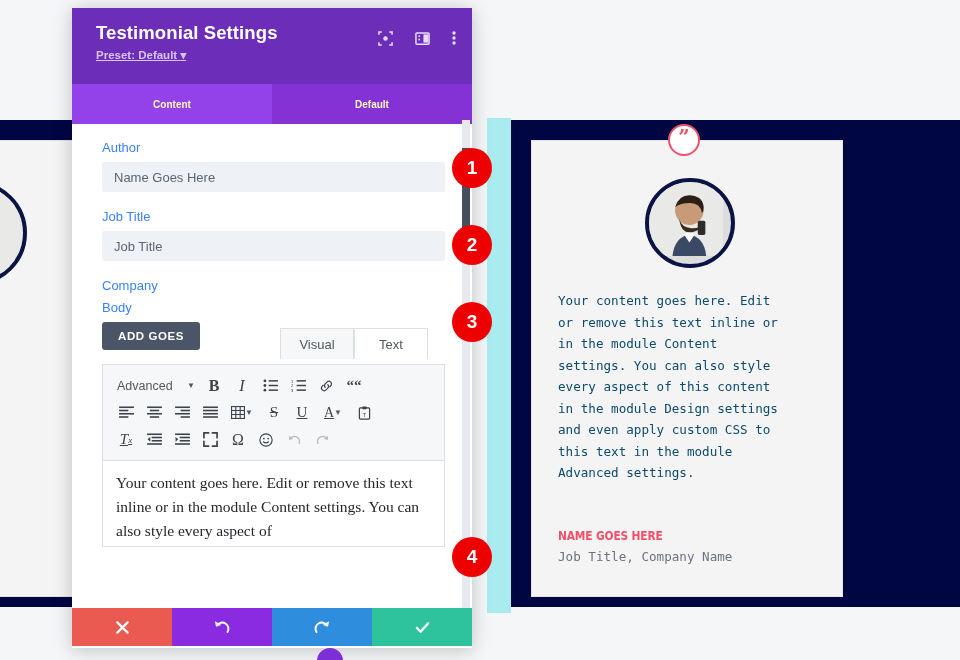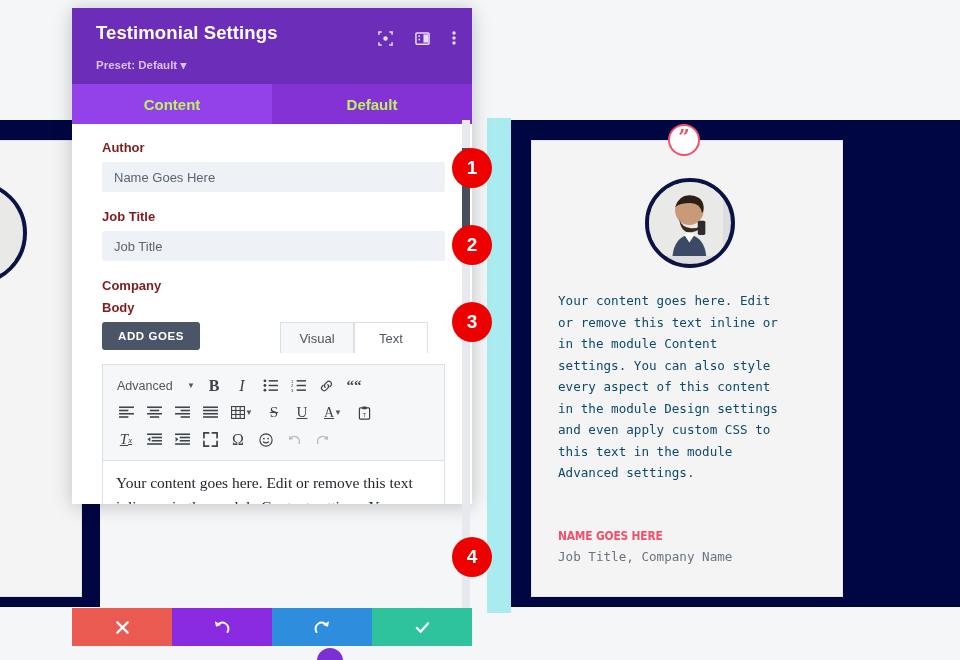--- a/index.html
+++ b/index.html
@@ -81,78 +81,79 @@
 
   
   .cyan-strip {
     position: absolute; left: 487px; top: 118px;
     width: 24px; height: 495px; background: #a9ebee;
   }
 
   
   .modal {
     position: absolute; left: 72px; top: 8px;
-    width: 400px; height: 496px;
+    width: 400px; height: 640px;
     background: #ffffff;
     box-shadow: 0 2px 18px rgba(0,0,0,.22);
     overflow: hidden;
   }
   .modal-header {
     position: relative; height: 76px; background: #6c2eb9;
     padding: 14px 18px 0 24px; box-sizing: border-box;
   }
   .modal-title {
     color: #ffffff; font-size: 18.5px; font-weight: bold;
     letter-spacing: .1px; margin: 0;
   }
   .modal-preset {
-    color: #d8c4ef; font-size: 11.5px; font-weight: bold; margin-top: 14px;
+    color: #d8c4ef; font-size: 11.5px; font-weight: bold; margin-top: 4px; text-decoration: underline;
   }
   .header-icons {
     position: absolute; right: 16px; top: 22px;
     display: flex; align-items: center; gap: 22px;
   }
   .hicon { color: #e9dcf8; display: flex; align-items: center; }
 
   .tabs {
     display: flex; height: 40px; background: #8432d6;
   }
   .tab {
     flex: 1; display: flex; align-items: center; justify-content: center;
-    color: #bef264; font-size: 15px; font-weight: bold;
+    color: #fef9c3; font-size: 10px; font-weight: bold;
     cursor: pointer;
   }
   .tab.active { background: #9341e8; }
 
   .modal-body {
     position: relative; height: 492px; padding: 16px 22px 0 30px;
     box-sizing: border-box; background: #ffffff; overflow: hidden;
   }
   .field-label {
-    font-size: 13px; font-weight: bold; color: #7f1d1d; margin-bottom: 7px;
+    font-size: 13px; font-weight: normal; color: #3b82f6; margin-bottom: 7px;
   }
   .field-input {
     width: 343px; height: 30px; background: #eef1f6;
     border: none; border-radius: 2px; box-sizing: border-box;
     padding: 0 12px; font-family: "Liberation Sans", sans-serif;
     font-size: 13px; color: #5b6572; margin-bottom: 17px;
   }
 
   .add-media {
     display: inline-flex; align-items: center; justify-content: center;
     background: #4a5568; color: #fff; font-size: 11.5px; font-weight: bold;
     letter-spacing: .6px; padding: 8px 16px; border-radius: 3px;
     border: none; cursor: pointer;
   }
   .vt-tabs { position: absolute; right: 22px; top: 0; display: flex; }
   .vt-tab {
     width: 72px; height: 30px; display: flex; align-items: center;
     justify-content: center; font-size: 13px; color: #50575e;
     border: 1px solid #dcdfe3; border-bottom: none; cursor: pointer;
     background: #ffffff;
+    margin-top: 6px;
   }
   .vt-tab.active { background: #f6f7f8; border-color: #dcdfe3; }
   .editor-wrap { position: relative; margin-top: 12px; }
   .editor-toolbar {
     border: 1px solid #dcdfe3; background: #f6f7f8;
     padding: 7px 8px 7px 10px; width: 343px; box-sizing: border-box;
   }
   .tb-row { display: flex; align-items: center; gap: 2px; height: 27px; }
   .tb-btn {
     min-width: 26px; height: 26px; display: flex; align-items: center;

